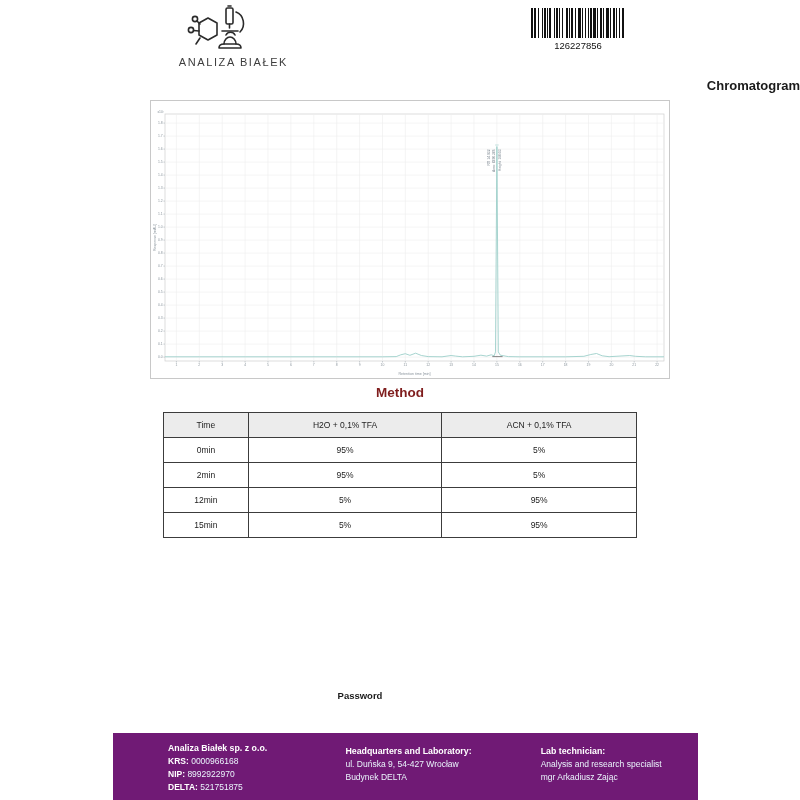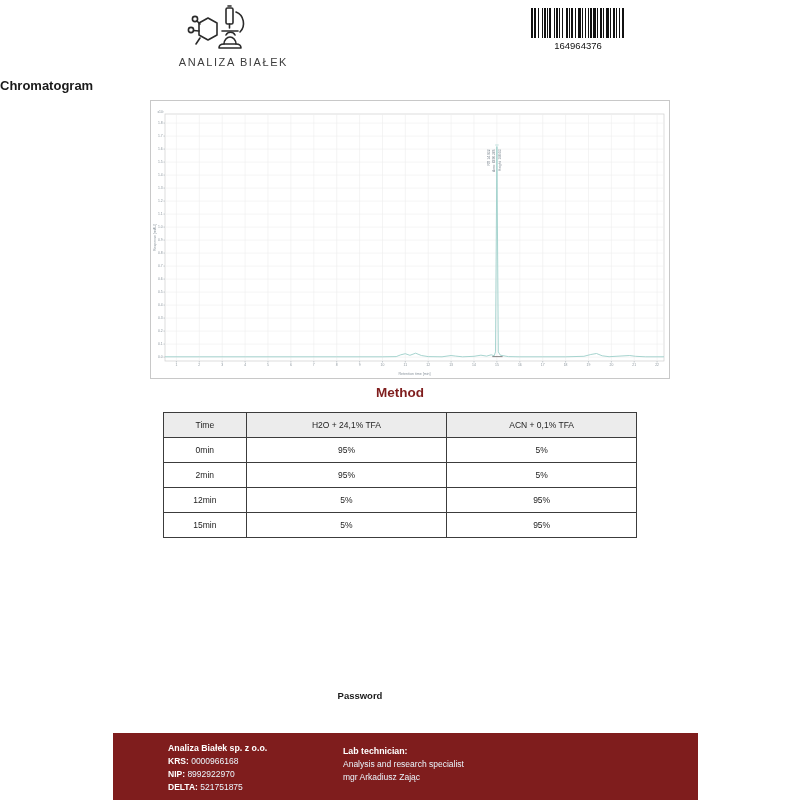--- a/index.html
+++ b/index.html
@@ -10,21 +10,21 @@
   #logo-block{position:absolute;left:158px;top:4px;width:130px;text-align:right;}
   #logo-icon{display:block;margin:0 auto;}
   #logo-text{margin-top:2px;font-size:11px;letter-spacing:1.6px;color:#3d3d3d;}
 
   #barcode-block{position:absolute;left:528px;top:8px;width:100px;text-align:center;}
   #barcode-bars{height:30px;width:94px;margin:0 auto;overflow:hidden;white-space:nowrap;font-size:0;}
   #barcode-bars span{display:inline-block;height:30px;vertical-align:top;}
   #barcode-number{margin-top:2px;font-size:9.5px;color:#111;}
 
   
-  #chromatogram-title{position:absolute;left:0;top:78px;width:800px;text-align:left;
+  #chromatogram-title{position:absolute;left:0;top:78px;width:800px;text-align:right;
                       font-size:13px;font-weight:bold;color:#1a1a1a;}
   #chart-box{position:absolute;left:150px;top:100px;width:518px;height:277px;
              border:1px solid #c8c8c8;background:#fff;}
   #chart-svg{display:block;}
 
   
   #method-title{position:absolute;left:0;top:385px;width:800px;text-align:center;
                 font-size:13.5px;font-weight:bold;color:#7f1d1d;}
   #method-table{position:absolute;left:163px;top:412px;width:474px;border-collapse:collapse;
                 font-size:8.5px;color:#222;}
@@ -73,21 +73,21 @@
         <path d="M48 31 a5 5 0 0 1 9 0"></path>
         <path d="M46 40 c0 -4 3 -7 6 -7 c3 0 6 3 6 7"></path>
         <path d="M41 44 c0 -2.5 2 -4 5 -4 h12 c3 0 5 1.5 5 4 Z"></path>
       </g>
     </svg>
     <div id="logo-text">ANALIZA BIAŁEK</div>
   </div>
 
   <div id="barcode-block">
     <div id="barcode-bars"><span style="width:2px;background:#111"></span><span style="width:1px;background:#fff"></span><span style="width:2px;background:#111"></span><span style="width:2px;background:#fff"></span><span style="width:1px;background:#111"></span><span style="width:3px;background:#fff"></span><span style="width:1px;background:#111"></span><span style="width:1px;background:#fff"></span><span style="width:2px;background:#111"></span><span style="width:1px;background:#fff"></span><span style="width:1px;background:#111"></span><span style="width:1px;background:#fff"></span><span style="width:2px;background:#111"></span><span style="width:3px;background:#fff"></span><span style="width:1px;background:#111"></span><span style="width:1px;background:#fff"></span><span style="width:2px;background:#111"></span><span style="width:1px;background:#fff"></span><span style="width:1px;background:#111"></span><span style="width:2px;background:#fff"></span><span style="width:1px;background:#111"></span><span style="width:3px;background:#fff"></span><span style="width:2px;background:#111"></span><span style="width:1px;background:#fff"></span><span style="width:1px;background:#111"></span><span style="width:1px;background:#fff"></span><span style="width:2px;background:#111"></span><span style="width:2px;background:#fff"></span><span style="width:1px;background:#111"></span><span style="width:2px;background:#fff"></span><span style="width:3px;background:#111"></span><span style="width:1px;background:#fff"></span><span style="width:1px;background:#111"></span><span style="width:2px;background:#fff"></span><span style="width:1px;background:#111"></span><span style="width:2px;background:#fff"></span><span style="width:1px;background:#111"></span><span style="width:1px;background:#fff"></span><span style="width:2px;background:#111"></span><span style="width:1px;background:#fff"></span><span style="width:3px;background:#111"></span><span style="width:1px;background:#fff"></span><span style="width:1px;background:#111"></span><span style="width:2px;background:#fff"></span><span style="width:2px;background:#111"></span><span style="width:1px;background:#fff"></span><span style="width:1px;background:#111"></span><span style="width:2px;background:#fff"></span><span style="width:3px;background:#111"></span><span style="width:1px;background:#fff"></span><span style="width:1px;background:#111"></span><span style="width:2px;background:#fff"></span><span style="width:2px;background:#111"></span><span style="width:1px;background:#fff"></span><span style="width:1px;background:#111"></span><span style="width:2px;background:#fff"></span><span style="width:1px;background:#111"></span><span style="width:2px;background:#fff"></span><span style="width:2px;background:#111"></span><span style="width:1px;background:#fff"></span></div>
-    <div id="barcode-number">164964376</div>
+    <div id="barcode-number">126227856</div>
   </div>
 
   <div id="chromatogram-title">Chromatogram</div>
   <div id="chart-box">
     <svg id="chart-svg" width="518" height="277" viewBox="0 0 518 277">
         <rect x="14" y="13" width="499" height="247" fill="none" stroke="#cfcfcf" stroke-width="0.7"></rect>
         <line x1="25.4" y1="13" x2="25.4" y2="260" stroke="#ECECEC" stroke-width="0.6"></line>
         <line x1="25.4" y1="260" x2="25.4" y2="261.6" stroke="#9aa5ad" stroke-width="0.5"></line>
         <text x="25.4" y="265.4" font-size="3.4" fill="#8a949c" text-anchor="middle">1</text>
         <line x1="48.3" y1="13" x2="48.3" y2="260" stroke="#ECECEC" stroke-width="0.6"></line>
@@ -220,21 +220,21 @@
         <text transform="translate(344.4,48.5) rotate(-90)" font-size="3.3" fill="#77828c" text-anchor="end">Area: 8290.386</text>
         <text transform="translate(349.6,48.5) rotate(-90)" font-size="3.3" fill="#77828c" text-anchor="end">Height: 160.03</text>
       </svg>
   </div>
 
   <div id="method-title">Method</div>
   <table id="method-table">
     <thead>
         <tr>
           <th style="background: rgb(236, 236, 236); margin-top: 15px;">Time</th>
-          <th style="background: rgb(236, 236, 236);">H2O + 24,1% TFA</th>
+          <th style="background: rgb(236, 236, 236);">H2O + 0,1% TFA</th>
           <th style="background: rgb(236, 236, 236);">ACN + 0,1% TFA</th>
         </tr>
       </thead>
     <tbody>
         <tr>
           <td>0min</td>
           <td>95%</td>
           <td>5%</td>
         </tr>
         <tr>
@@ -252,27 +252,32 @@
           <td>5%</td>
           <td>95%</td>
         </tr>
       </tbody>
   </table>
 
   <div id="password-block">
     <div id="password-label">Password</div>
   </div>
 
-  <div id="footer" style="background: #7f1d1d;">
+  <div id="footer" style="background: #701a75; gap: 8px;">
     <div id="footer-col-company" class="col">
       <div class="head">Analiza Białek sp. z o.o.</div>
       <div class="ln"><b>KRS:</b> <span>0000966168</span></div>
       <div class="ln"><b>NIP:</b> <span>8992922970</span></div>
       <div class="ln"><b>DELTA:</b> <span>521751875</span></div>
     </div>
+    <div id="footer-col-hq" class="col">
+      <div class="head">Headquarters and Laboratory:</div>
+      <div class="ln">ul. Duńska 9, 54-427 Wrocław</div>
+      <div class="ln">Budynek DELTA</div>
+    </div>
     <div id="footer-col-tech" class="col">
       <div class="head">Lab technician:</div>
       <div class="ln">Analysis and research specialist</div>
       <div class="ln">mgr Arkadiusz Zając</div>
     </div>
   </div>
 
 </div>
 
 </body></html>

